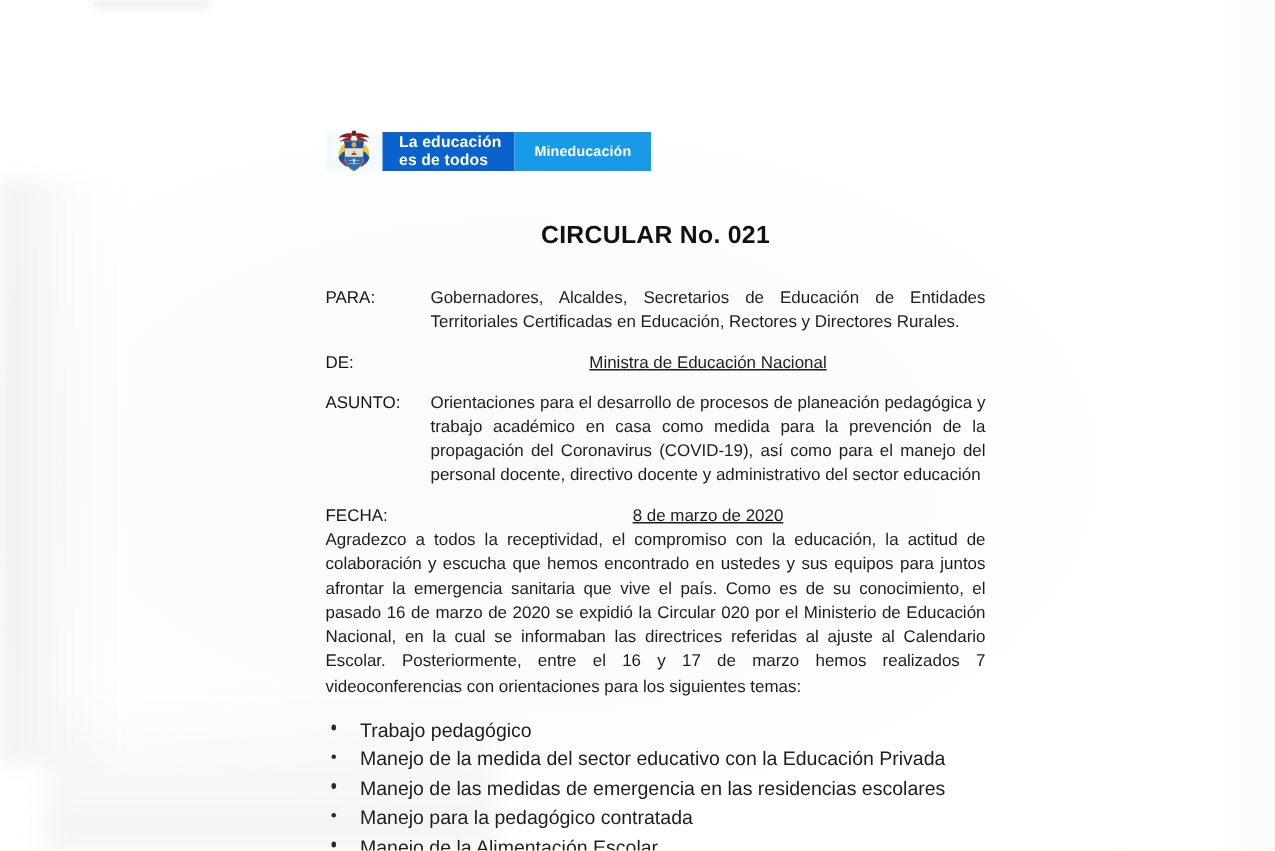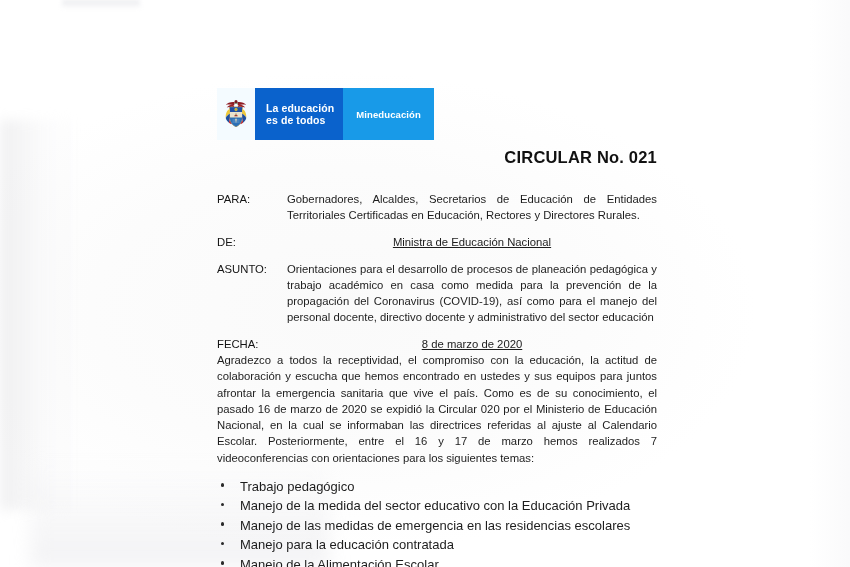--- a/index.html
+++ b/index.html
@@ -64,21 +64,21 @@
     height: 567px;
   }
 
   
   .letterhead {
     position: absolute;
     left: 0px;
     top: 88px;
     display: flex;
     align-items: stretch;
-    height: 52px;
+    height: 26px;
   }
   .emblem-pad {
     width: 38px;
     background: #f4fbff;
     display: flex;
     align-items: center;
     justify-content: center;
   }
   .emblem {
     width: 26px;
@@ -115,21 +115,21 @@
     font-weight: bold;
     letter-spacing: .1px;
   }
 
   
   .doc-title {
     position: absolute;
     left: 0;
     top: 148px;
     width: 440px;
-    text-align: right;
+    text-align: center;
     font-size: 16.5px;
     font-weight: bold;
     letter-spacing: .2px;
     color: #111111;
   }
 
   
   .meta-block {
     position: absolute;
     left: 0;
@@ -274,20 +274,20 @@
         <div class="meta-value nojust">8 de marzo de 2020</div>
       </div>
     </div>
 
     <div class="body-block">
       <p class="para">Agradezco a todos la receptividad, el compromiso con la educación, la actitud de colaboración y escucha que hemos encontrado en ustedes y sus equipos para juntos afrontar la emergencia sanitaria que vive el país. Como es de su conocimiento, el pasado 16 de marzo de 2020 se expidió la Circular 020 por el Ministerio de Educación Nacional, en la cual se informaban las directrices referidas al ajuste al Calendario Escolar. Posteriormente, entre el 16 y 17 de marzo hemos realizados 7 videoconferencias con orientaciones para los siguientes temas:</p>
       <ul class="bullets">
         <li>Trabajo pedagógico</li>
         <li>Manejo de la medida del sector educativo con la Educación Privada</li>
         <li>Manejo de las medidas de emergencia en las residencias escolares</li>
-        <li>Manejo para la educación contratada</li>
+        <li>Manejo para la pedagógico contratada</li>
         <li>Manejo de la Alimentación Escolar</li>
       </ul>
 
     </div>
 
   </div>
 </div>
 
 </body></html>

